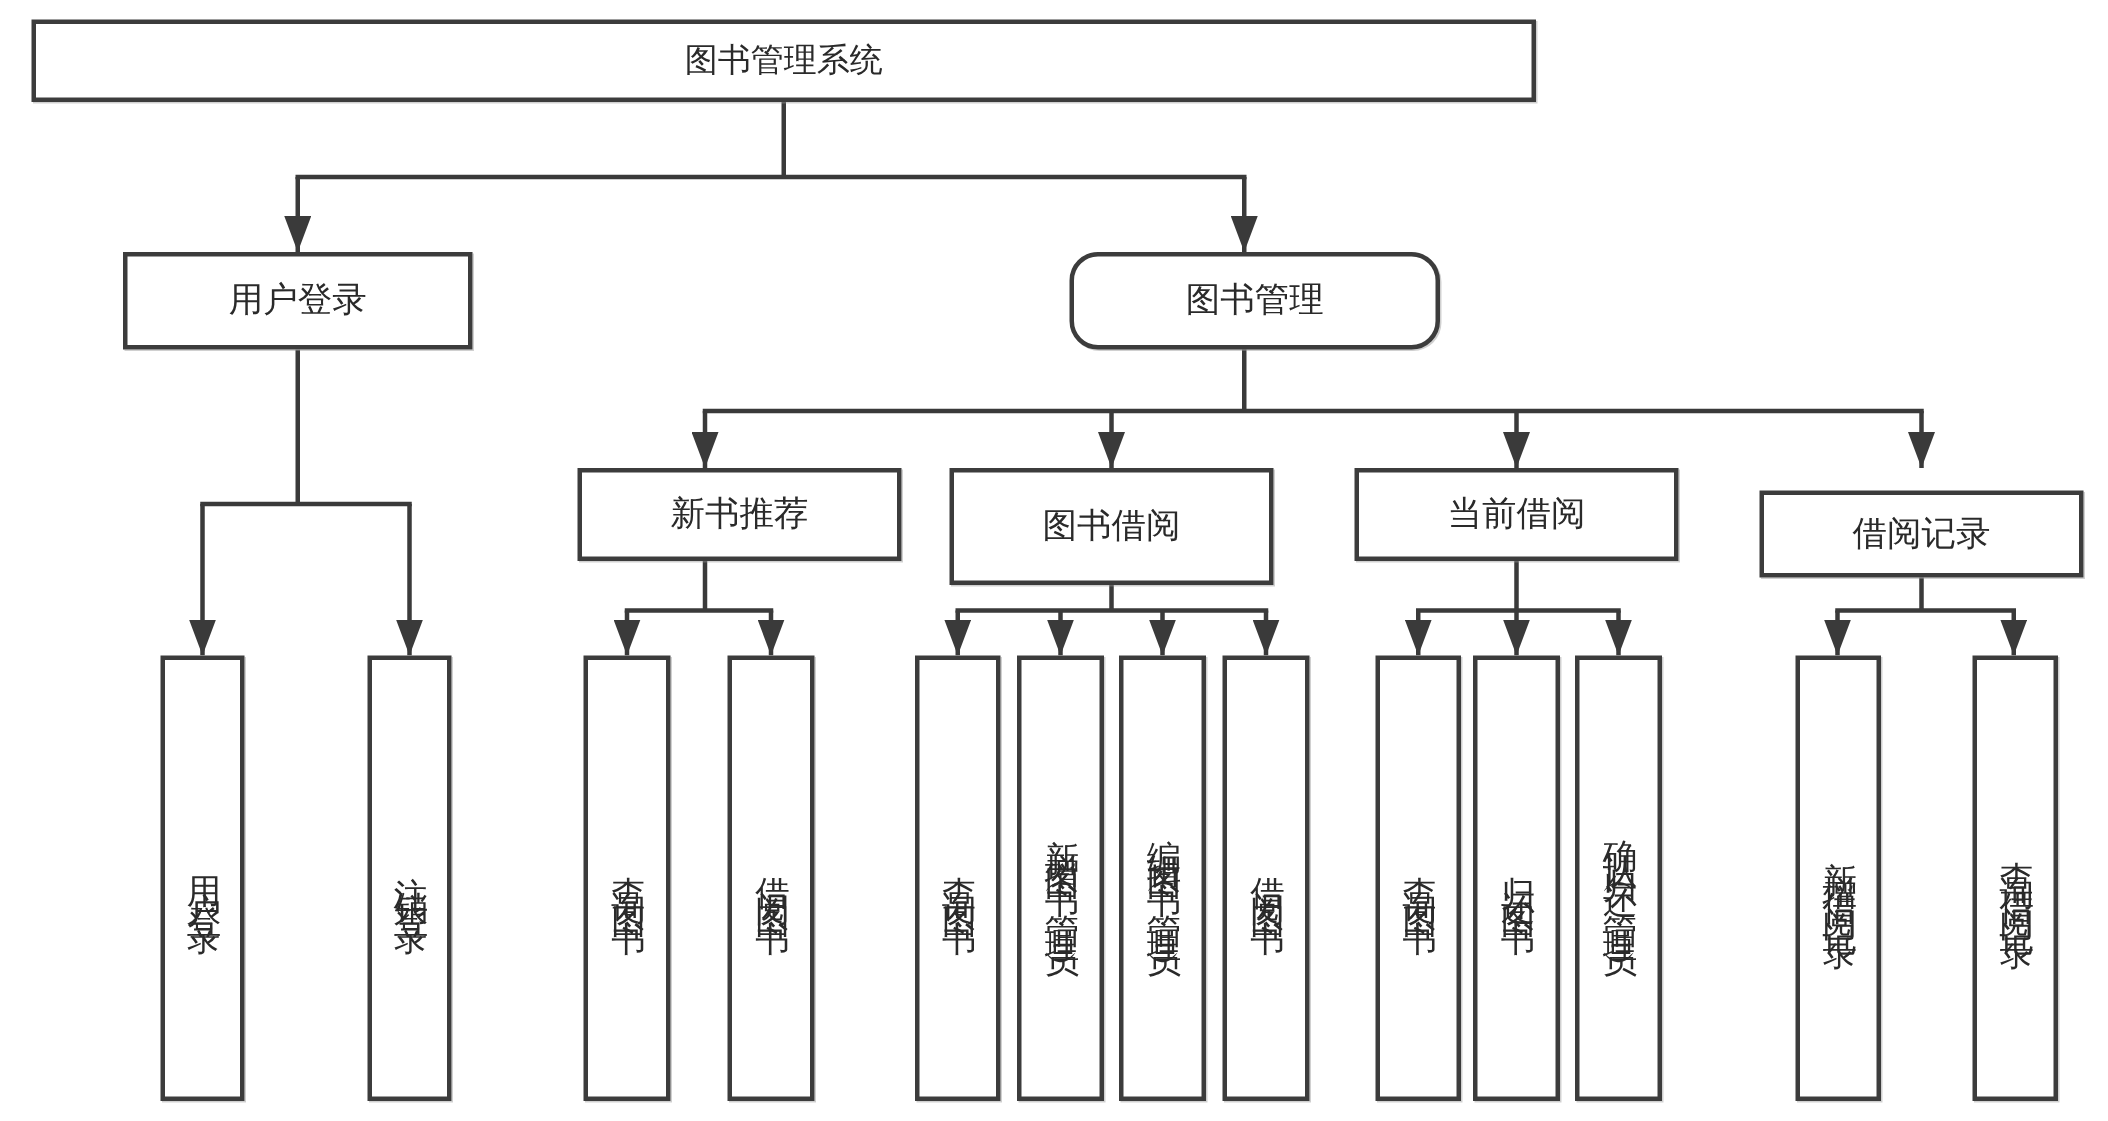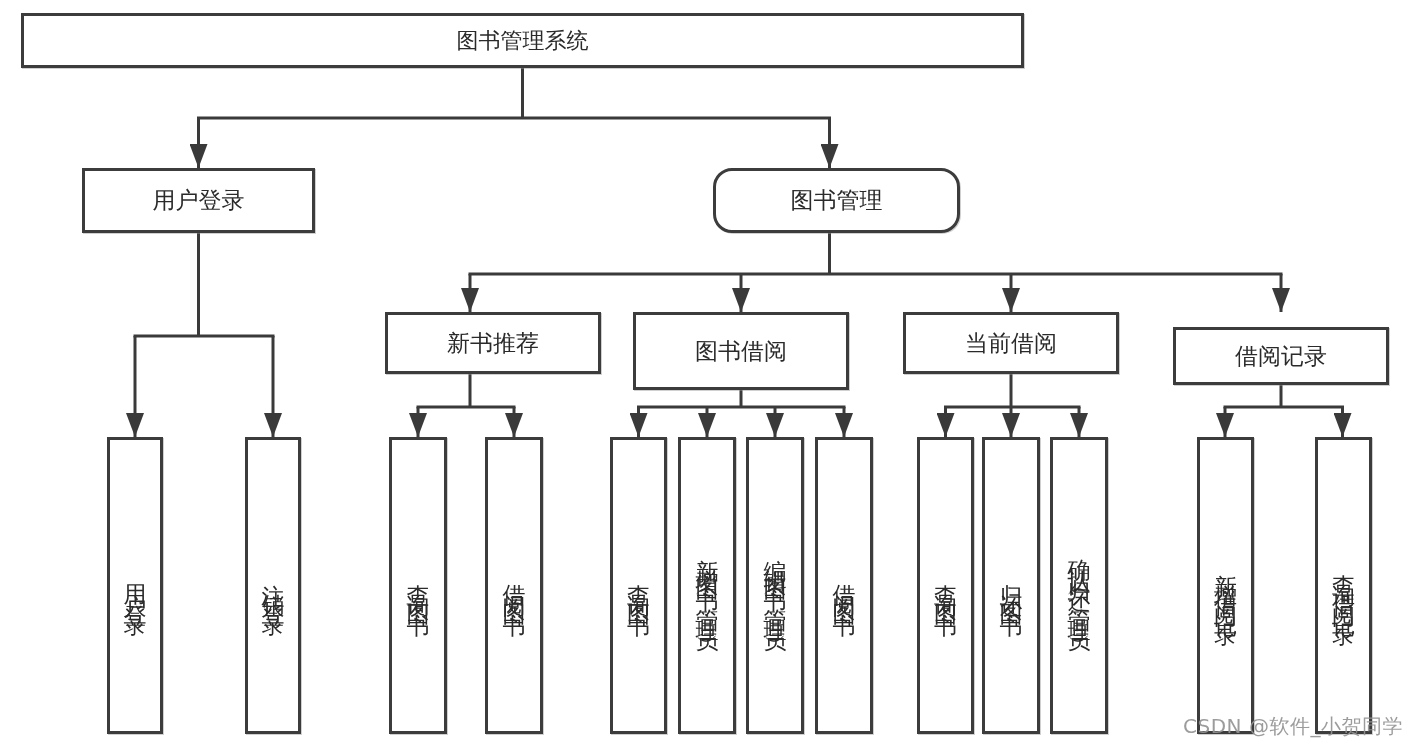--- a/index.html
+++ b/index.html
@@ -155,15 +155,14 @@
     <span class="vtext">确认归还（管理员）</span>
   </div>
 
   <div class="node" style="left:1197px; top:437px; width:57px; height:297px;">
     <span class="vtext">新增借阅记录</span>
   </div>
   <div class="node" style="left:1315px; top:437px; width:57px; height:297px;">
     <span class="vtext">查询借阅记录</span>
   </div>
 
-  <div class="watermark">CSDN @软件_小贺同学</div>
 
 </div>
 
 </body></html>

